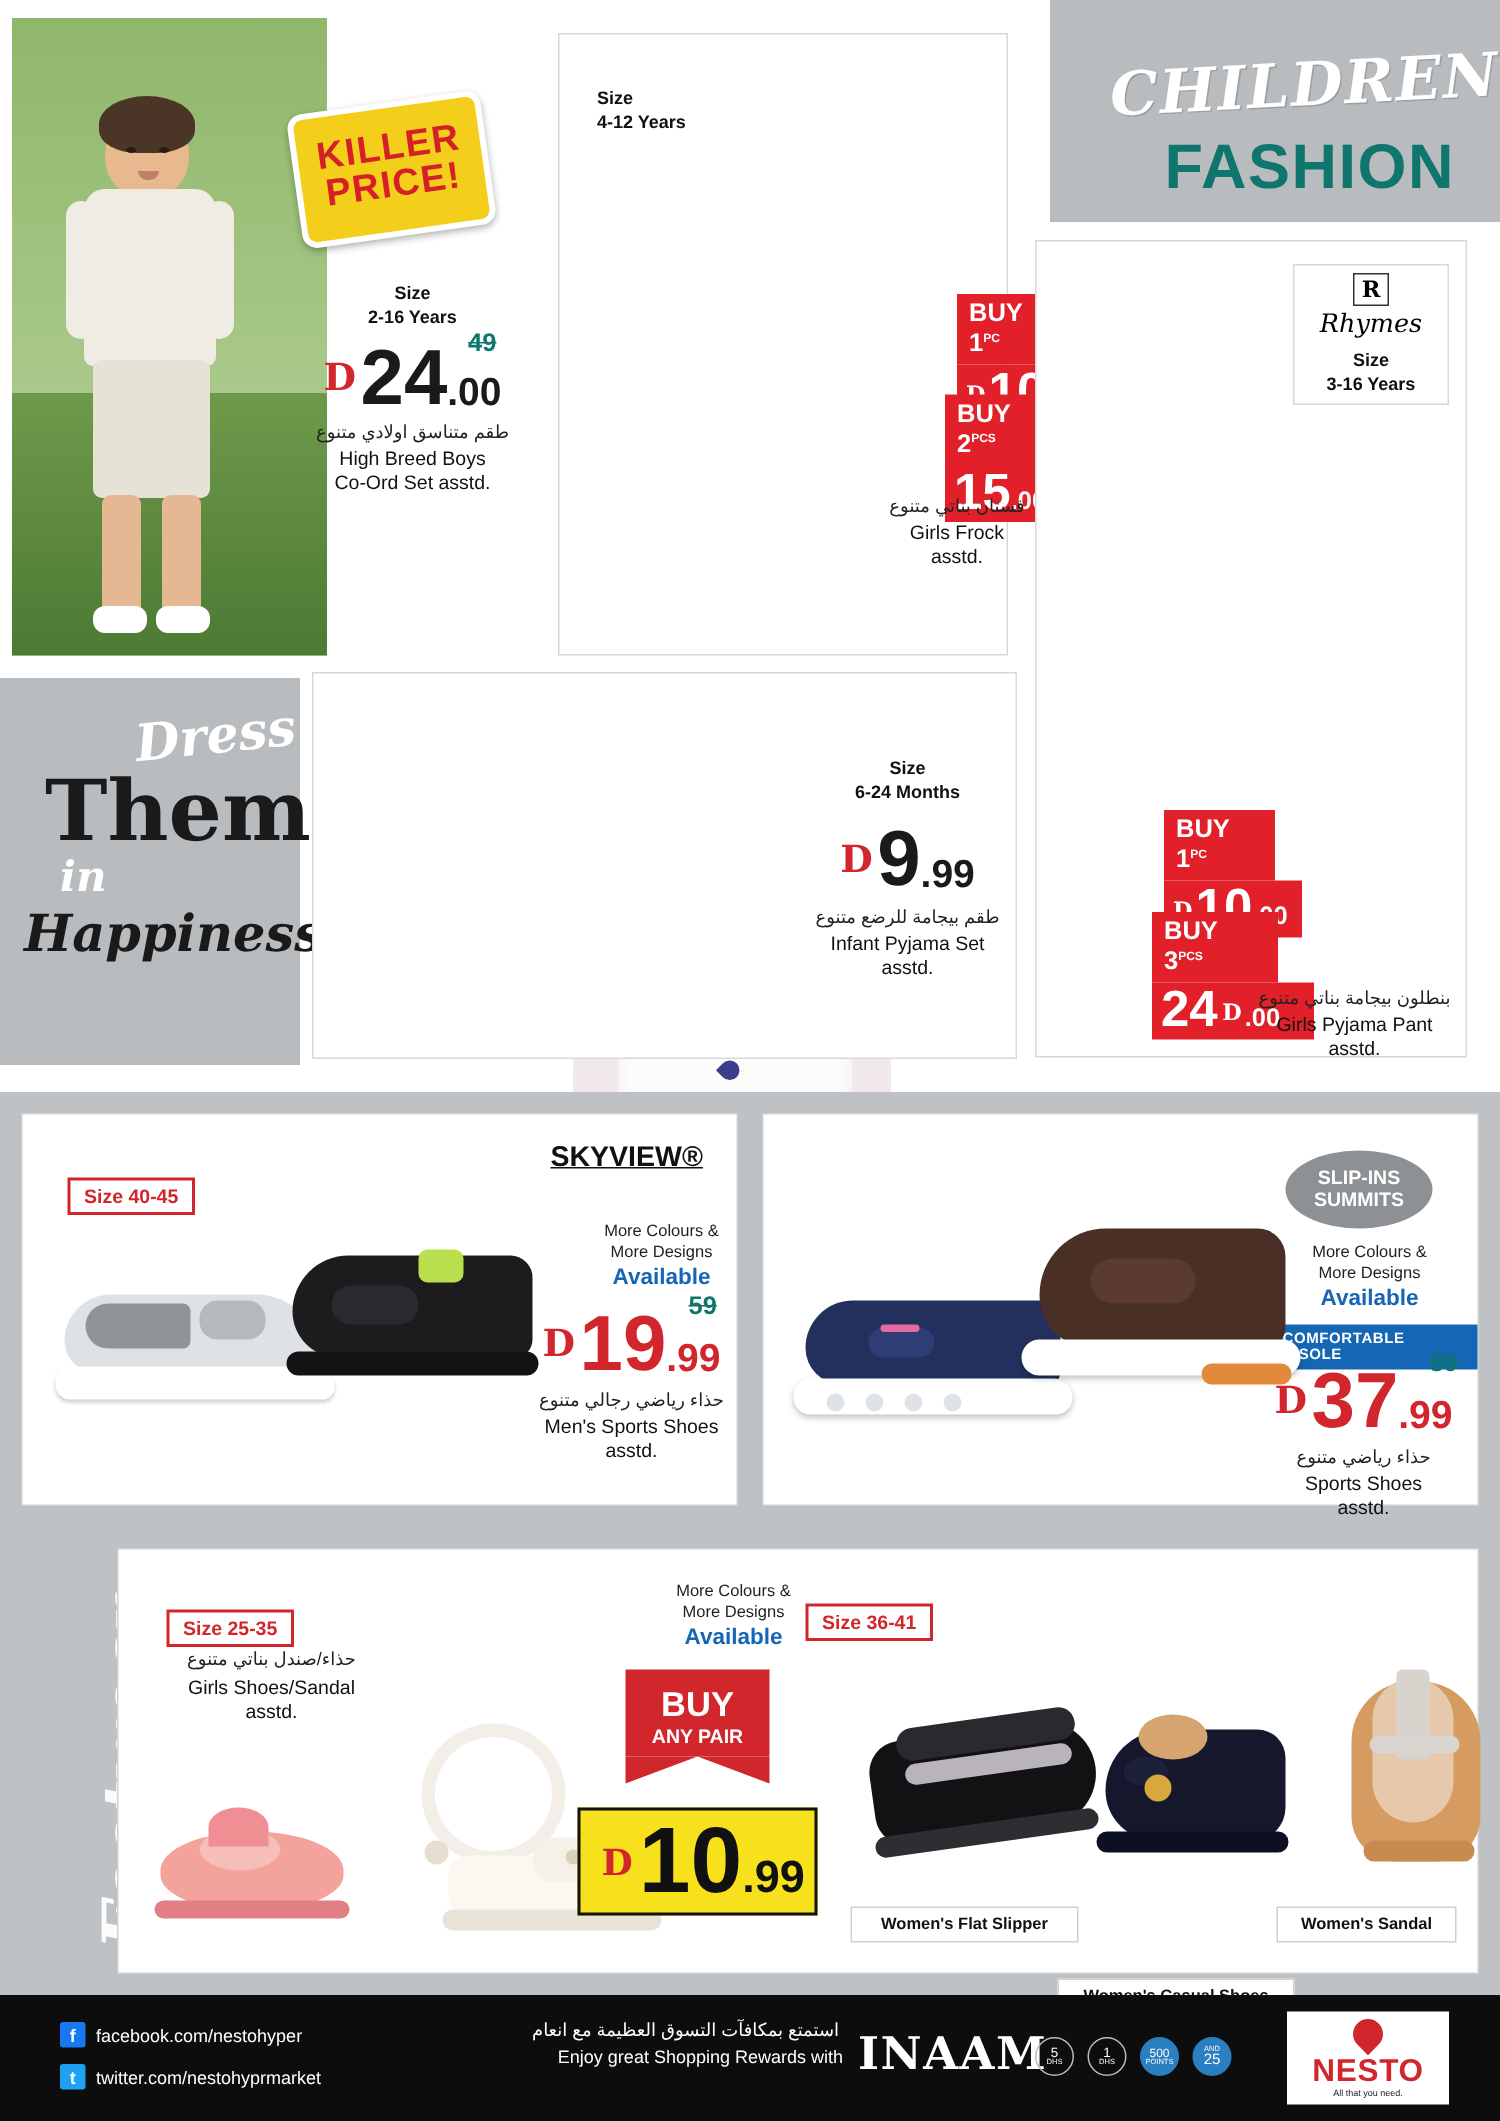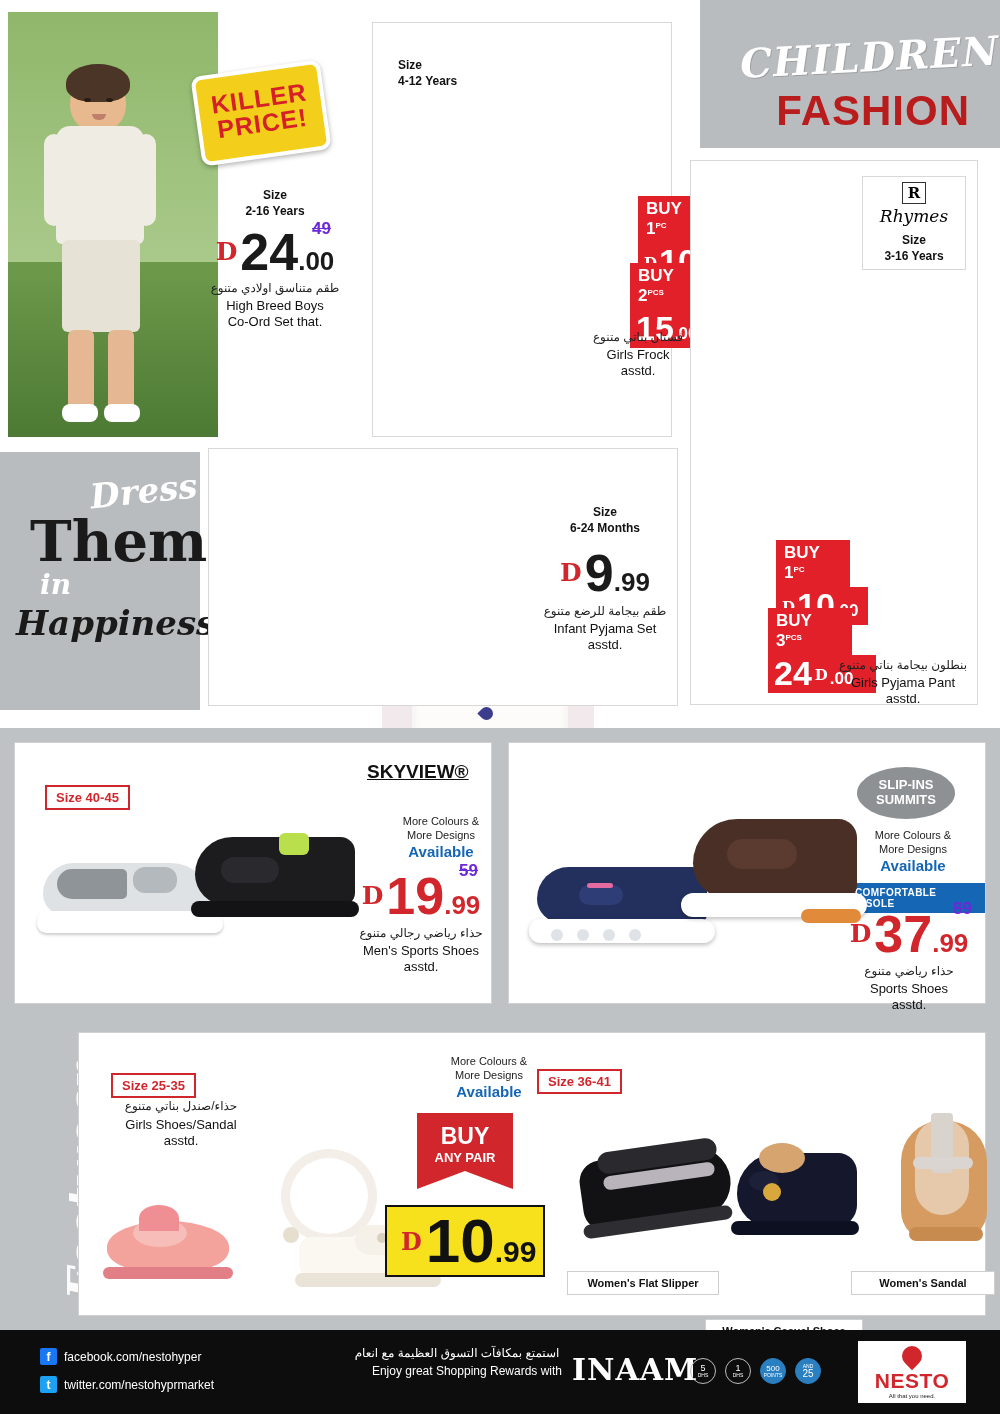--- a/index.html
+++ b/index.html
@@ -28,21 +28,21 @@
   }
   .hdr-children {
     font-family: "DejaVu Serif", serif;
     font-style: italic; font-weight: bold;
     font-size: 40px; color: #ffffff;
     letter-spacing: 1px;
     transform: rotate(-3deg);
     text-shadow: 1px 1px 0 rgba(0,0,0,.15);
   }
   .hdr-fashion {
-    font-size: 42px; font-weight: bold; color: #b91c1c;
+    font-size: 42px; font-weight: bold; color: #0f766e;
     letter-spacing: 1px;
   }
 
   
   .killer {
     width: 130px; height: 90px;
     background: #f3cf1c;
     border: 4px solid #ffffff;
     border-radius: 10px;
     transform: rotate(-8deg);
@@ -59,21 +59,21 @@
 
   
   .price-row { display: flex; align-items: flex-start; justify-content: center; }
   .dh {
     color: #d1272c; font-weight: bold; font-size: 25px;
     font-family: "DejaVu Serif", serif; margin-right: 3px; margin-top: 8px;
   }
   .big { color: #1a1a1a; font-weight: bold; font-size: 52px; line-height: .9; }
   .cents { color: #1a1a1a; font-weight: bold; font-size: 26px; margin-top: 17px; }
   .oldprice {
-    color: #6d28d9; font-size: 17px; font-weight: bold;
+    color: #0f766e; font-size: 17px; font-weight: bold;
     text-decoration: line-through; margin-left: 2px;
   }
   .arabic { direction: rtl; font-size: 12px; color: #222; text-align: center; }
   .descr { font-size: 13px; color: #111; text-align: center; line-height: 1.25; }
   .size-lbl { font-size: 12px; font-weight: bold; color: #111; text-align: center; line-height:1.3; }
 
   
   .flag {
     background: #e1202a; color: #fff; position: relative;
     padding: 3px 10px 4px 8px; font-weight: bold;
@@ -212,21 +212,21 @@
     <div class="size-lbl" style="margin-top:18px;">Size</div>
     <div class="size-lbl">2-16 Years</div>
     <div class="price-row" style="margin-top:10px; position:relative;">
       <span class="dh">D</span>
       <span class="big">24</span>
       <span class="cents">.00</span>
       <span class="oldprice abs" style="left:115px; top:-10px;">49</span>
     </div>
     <div class="arabic" style="margin-top:4px;">طقم متناسق اولادي متنوع</div>
     <div class="descr" style="margin-top:3px;">High Breed Boys</div>
-    <div class="descr">Co-Ord Set that.</div>
+    <div class="descr">Co-Ord Set asstd.</div>
   </div>
 
   <div class="abs white-card" style="left:372px; top:22px; width:300px; height:415px;"></div>
   <div class="abs photo studio" style="left:382px; top:32px; width:212px; height:395px;">
     <div class="abs" style="left:0;top:0;width:212px;height:395px;background:linear-gradient(#f6eef1,#efe6ea);"></div>
     <div class="abs" style="left:18px;top:10px;width:110px;height:230px;border-radius:55px 55px 0 0;background:#f0e3e8;"></div>
 
     <div class="abs" style="left:84px; top:62px; width:46px; height:50px; border-radius:50%; background:#f0c3a0;"></div>
     <div class="abs" style="left:80px; top:54px; width:54px; height:30px; border-radius:50% 50% 30% 30%; background:#7b4e2d;"></div>
     <div class="abs" style="left:62px; top:72px; width:22px; height:58px; border-radius:12px; background:#7b4e2d; transform:rotate(12deg);"></div>
@@ -508,21 +508,21 @@
     <div class="abs" style="left:790px; top:70px; width:170px; height:170px;">
       <div class="abs" style="left:32px;top:18px;width:86px;height:120px;border-radius:40px 40px 30px 30px;background:#d59b60;"></div>
       <div class="abs" style="left:46px;top:16px;width:54px;height:96px;border-radius:40px;background:#e6c9ab;"></div>
       <div class="abs" style="left:62px;top:10px;width:22px;height:60px;background:#d8d3cd;border-radius:4px;"></div>
       <div class="abs" style="left:44px;top:54px;width:60px;height:12px;border-radius:8px;background:#dad5d0;"></div>
       <div class="abs" style="left:40px;top:124px;width:74px;height:14px;border-radius:10px;background:#c78b50;"></div>
     </div>
 
     <div class="abs shoe-cap" style="left:488px; top:238px; width:152px;">Women's Flat Slipper</div>
     <div class="abs shoe-cap" style="left:626px; top:238px; width:158px;margin-top:48px;">Women's Casual Shoes</div>
-    <div class="abs shoe-cap" style="left:772px; top:238px; width:144px;">Women's Sandal</div>
+    <div class="abs shoe-cap" style="left:772px; top:238px; width:120px;">Women's Sandal</div>
   </div>
 
   <div class="abs footer" style="left:0; top:1330px; width:1000px; height:84px;">
     <div class="abs" style="left:40px; top:18px; display:flex; align-items:center; gap:7px;">
       <div class="sm-icon">f</div>
       <span class="sm-text">facebook.com/nestohyper</span>
     </div>
     <div class="abs" style="left:40px; top:46px; display:flex; align-items:center; gap:7px;">
       <div class="sm-icon tw">t</div>
       <span class="sm-text">twitter.com/nestohyprmarket</span>

